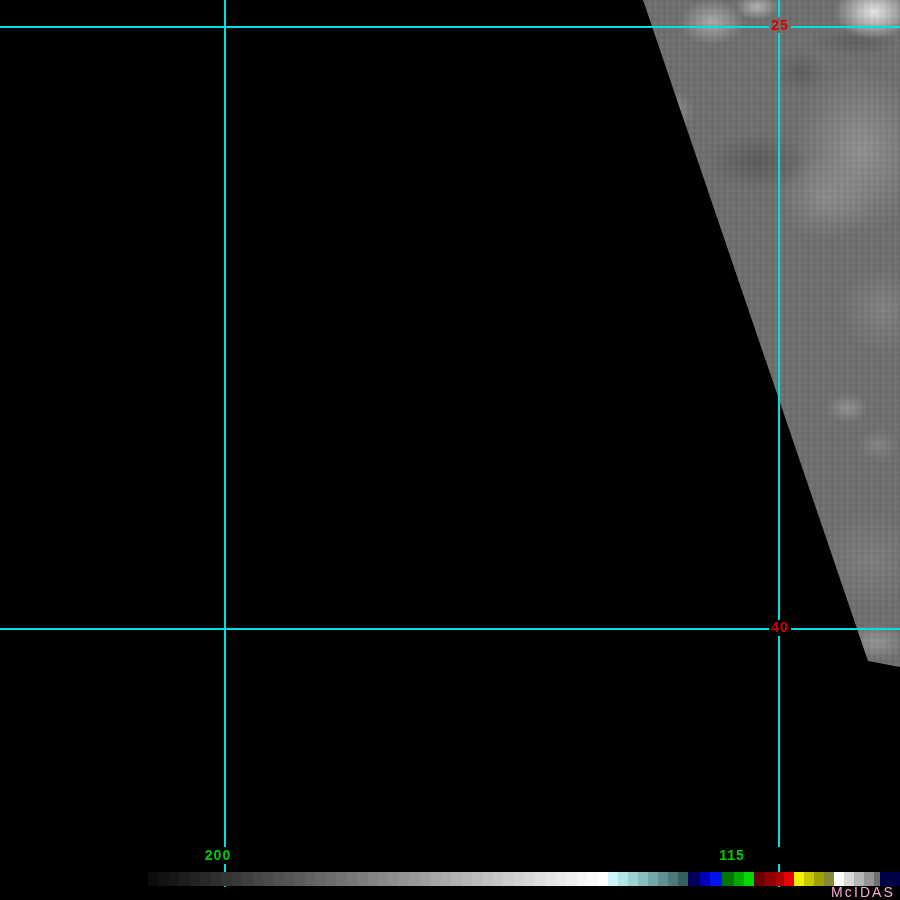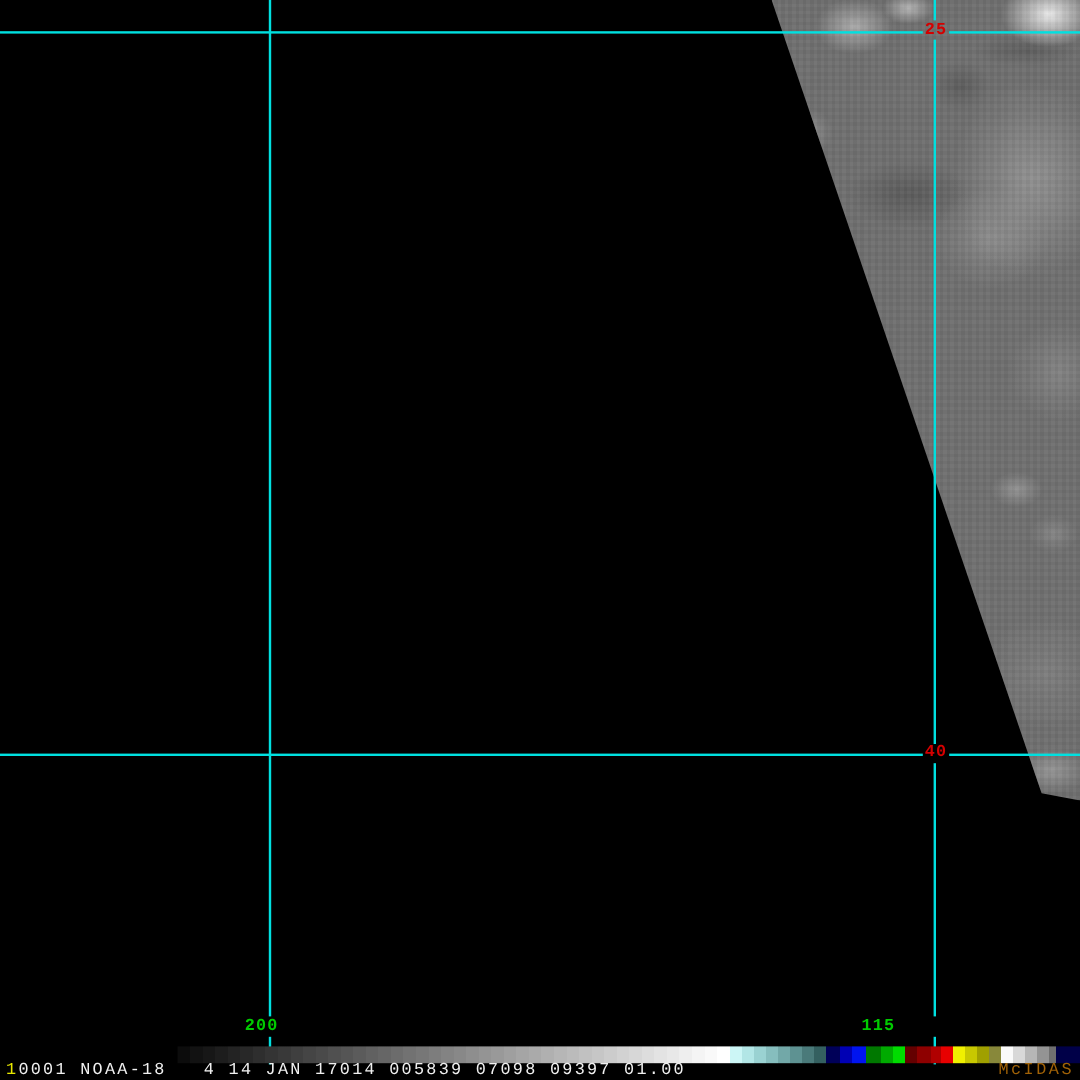--- a/index.html
+++ b/index.html
@@ -1,18 +1,18 @@
 <!DOCTYPE html>
 <html><head>
 <meta charset="utf-8">
 <style>
   html,body{margin:0;padding:0;background:#000;}
   .screen{
     position:relative;width:900px;height:900px;background:#000;overflow:hidden;
-    font-family:Liberation Mono, monospace;
+    font-family:Liberation Sans, sans-serif;
   }
   
   .swath{
     position:absolute;left:0;top:0;width:900px;height:900px;
     clip-path:polygon(643px 0px,900px 0px,900px 667px,868px 661px);
     background-color:#6f6f6f;
     background-image:
       radial-gradient(55px 38px at 874px 12px, rgba(240,240,240,.95), rgba(240,240,240,0) 72%),
       radial-gradient(45px 32px at 712px 22px, rgba(178,178,178,.9), rgba(178,178,178,0) 72%),
       radial-gradient(30px 18px at 757px 7px, rgba(192,192,192,.85), rgba(192,192,192,0) 72%),
@@ -65,16 +65,15 @@
       <div class="gridline" style="left: 778px; top: 33px; width: 2px; height: 587px; background: rgb(0, 224, 224);"></div>
       <div class="gridline" style="left: 778px; top: 636px; width: 2px; height: 211px; background: rgb(0, 224, 224);"></div>
       <div class="gridline" style="left: 778px; top: 864px; width: 2px; height: 23px; background: rgb(0, 224, 224);"></div>
       <span class="grid-label" style="left: 780px; top: 25px; color: rgb(212, 0, 0);">25</span>
       <span class="grid-label" style="left: 780px; top: 627px; color: rgb(212, 0, 0);">40</span>
       <span class="grid-label" style="left: 218px; top: 855px; color: rgb(0, 204, 0);">200</span>
       <span class="grid-label" style="left: 732px; top: 855px; color: rgb(0, 204, 0);">115</span>
     </div>
   <div class="colorbar" id="colorbar" style="left: 148px; top: 872px; width: 752px; height: 14px; background: linear-gradient(90deg, rgb(12, 12, 12) 0px, rgb(12, 12, 12) 10.45px, rgb(18, 18, 18) 10.45px, rgb(18, 18, 18) 20.91px, rgb(23, 23, 23) 20.91px, rgb(23, 23, 23) 31.36px, rgb(29, 29, 29) 31.36px, rgb(29, 29, 29) 41.82px, rgb(35, 35, 35) 41.82px, rgb(35, 35, 35) 52.27px, rgb(40, 40, 40) 52.27px, rgb(40, 40, 40) 62.73px, rgb(46, 46, 46) 62.73px, rgb(46, 46, 46) 73.18px, rgb(52, 52, 52) 73.18px, rgb(52, 52, 52) 83.64px, rgb(57, 57, 57) 83.64px, rgb(57, 57, 57) 94.09px, rgb(63, 63, 63) 94.09px, rgb(63, 63, 63) 104.55px, rgb(69, 69, 69) 104.55px, rgb(69, 69, 69) 115px, rgb(74, 74, 74) 115px, rgb(74, 74, 74) 125.45px, rgb(80, 80, 80) 125.45px, rgb(80, 80, 80) 135.91px, rgb(85, 85, 85) 135.91px, rgb(85, 85, 85) 146.36px, rgb(91, 91, 91) 146.36px, rgb(91, 91, 91) 156.82px, rgb(97, 97, 97) 156.82px, rgb(97, 97, 97) 167.27px, rgb(102, 102, 102) 167.27px, rgb(102, 102, 102) 177.73px, rgb(108, 108, 108) 177.73px, rgb(108, 108, 108) 188.18px, rgb(114, 114, 114) 188.18px, rgb(114, 114, 114) 198.64px, rgb(119, 119, 119) 198.64px, rgb(119, 119, 119) 209.09px, rgb(125, 125, 125) 209.09px, rgb(125, 125, 125) 219.55px, rgb(131, 131, 131) 219.55px, rgb(131, 131, 131) 230px, rgb(136, 136, 136) 230px, rgb(136, 136, 136) 240.45px, rgb(142, 142, 142) 240.45px, rgb(142, 142, 142) 250.91px, rgb(148, 148, 148) 250.91px, rgb(148, 148, 148) 261.36px, rgb(153, 153, 153) 261.36px, rgb(153, 153, 153) 271.82px, rgb(159, 159, 159) 271.82px, rgb(159, 159, 159) 282.27px, rgb(165, 165, 165) 282.27px, rgb(165, 165, 165) 292.73px, rgb(170, 170, 170) 292.73px, rgb(170, 170, 170) 303.18px, rgb(176, 176, 176) 303.18px, rgb(176, 176, 176) 313.64px, rgb(182, 182, 182) 313.64px, rgb(182, 182, 182) 324.09px, rgb(187, 187, 187) 324.09px, rgb(187, 187, 187) 334.55px, rgb(193, 193, 193) 334.55px, rgb(193, 193, 193) 345px, rgb(198, 198, 198) 345px, rgb(198, 198, 198) 355.45px, rgb(204, 204, 204) 355.45px, rgb(204, 204, 204) 365.91px, rgb(210, 210, 210) 365.91px, rgb(210, 210, 210) 376.36px, rgb(215, 215, 215) 376.36px, rgb(215, 215, 215) 386.82px, rgb(221, 221, 221) 386.82px, rgb(221, 221, 221) 397.27px, rgb(227, 227, 227) 397.27px, rgb(227, 227, 227) 407.73px, rgb(232, 232, 232) 407.73px, rgb(232, 232, 232) 418.18px, rgb(238, 238, 238) 418.18px, rgb(238, 238, 238) 428.64px, rgb(244, 244, 244) 428.64px, rgb(244, 244, 244) 439.09px, rgb(249, 249, 249) 439.09px, rgb(249, 249, 249) 449.55px, rgb(255, 255, 255) 449.55px, rgb(255, 255, 255) 460px, rgb(204, 246, 246) 460px, rgb(204, 246, 246) 470px, rgb(178, 230, 230) 470px, rgb(178, 230, 230) 480px, rgb(154, 210, 210) 480px, rgb(154, 210, 210) 490px, rgb(134, 190, 190) 490px, rgb(134, 190, 190) 500px, rgb(114, 168, 168) 500px, rgb(114, 168, 168) 510px, rgb(94, 146, 146) 510px, rgb(94, 146, 146) 520px, rgb(74, 122, 122) 520px, rgb(74, 122, 122) 530px, rgb(52, 96, 96) 530px, rgb(52, 96, 96) 540px, rgb(0, 0, 88) 540px, rgb(0, 0, 88) 552px, rgb(0, 0, 180) 552px, rgb(0, 0, 180) 562px, rgb(0, 20, 240) 562px, rgb(0, 20, 240) 574px, rgb(0, 120, 0) 574px, rgb(0, 120, 0) 586px, rgb(0, 170, 0) 586px, rgb(0, 170, 0) 596px, rgb(0, 220, 0) 596px, rgb(0, 220, 0) 606px, rgb(100, 0, 0) 606px, rgb(100, 0, 0) 616px, rgb(142, 0, 0) 616px, rgb(142, 0, 0) 628px, rgb(176, 0, 0) 628px, rgb(176, 0, 0) 636px, rgb(232, 0, 0) 636px, rgb(232, 0, 0) 646px, rgb(240, 240, 0) 646px, rgb(240, 240, 0) 656px, rgb(200, 200, 0) 656px, rgb(200, 200, 0) 666px, rgb(160, 160, 0) 666px, rgb(160, 160, 0) 676px, rgb(136, 136, 58) 676px, rgb(136, 136, 58) 686px, rgb(250, 250, 250) 686px, rgb(250, 250, 250) 696px, rgb(216, 216, 216) 696px, rgb(216, 216, 216) 706px, rgb(182, 182, 182) 706px, rgb(182, 182, 182) 716px, rgb(148, 148, 148) 716px, rgb(148, 148, 148) 726px, rgb(112, 112, 112) 726px, rgb(112, 112, 112) 732px, rgb(0, 0, 72) 732px, rgb(0, 0, 72) 752px);"></div>
   <div class="statusbar">
-    <span class="status-left"><span id="frame-digit" style="color: rgb(232, 232, 0);">1</span><span id="info-text" style="color: rgb(240, 240, 240);">0001 NOAA-18   4 14 JAN 17014 005839 07098 09397 01.00</span></span>
-    <span class="brand" id="brand" style="color: #a16207;">McIDAS</span>
+    <span class="brand" id="brand" style="color: #f9a8d4;">McIDAS</span>
   </div>
 </div>
 
 </body></html>

